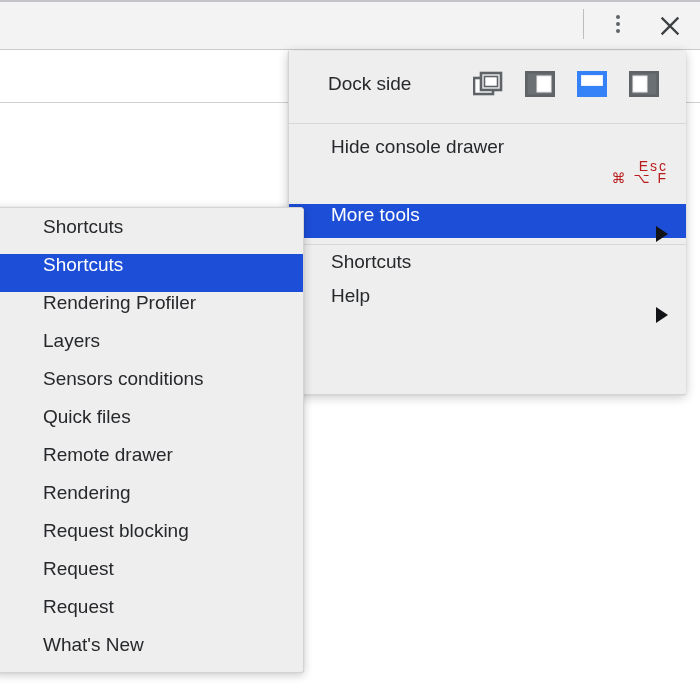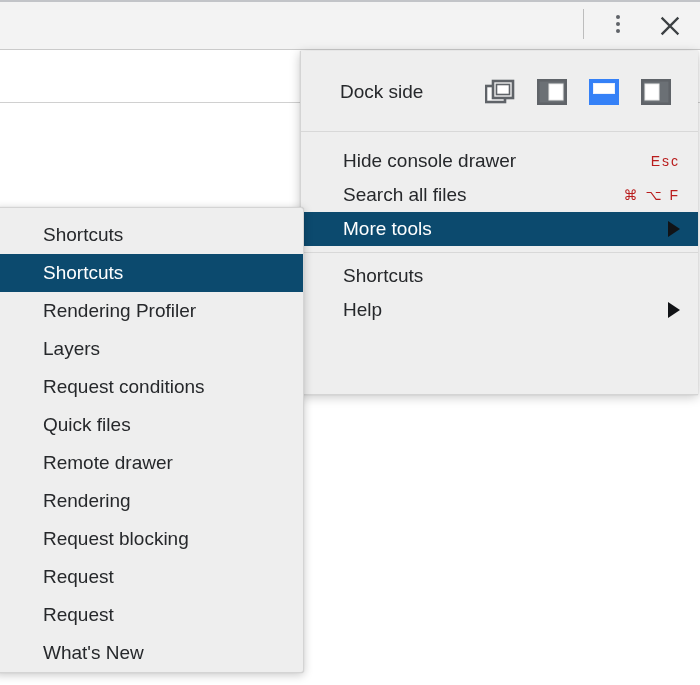--- a/index.html
+++ b/index.html
@@ -107,63 +107,64 @@
     background: #eeeeee;
     border: 1px solid #d4d4d4;
     box-shadow: 0 2px 10px rgba(0,0,0,0.22), 0 0 1px rgba(0,0,0,0.18);
     box-sizing: border-box;
     padding: 6px 0;
     user-select: none;
   }
   .menu-item {
     position: relative;
     display: flex;
-    align-items: center;
+    align-items: flex-start;
     height: 34px;
     padding: 0 18px 0 42px;
     font-size: 19px;
     color: #26282b;
     white-space: nowrap;
     cursor: default;
     box-sizing: border-box;
+    flex-direction: column;
   }
   .menu-item .label { flex: 0 0 auto; }
   .menu-item .accel {
     margin-left: auto;
     padding-left: 32px;
     color: #b91c1c;
     font-size: 14px;
     letter-spacing: 2px;
   }
   .menu-item.selected {
-    background: #0c4a6e;
+    background: #1d4ed8;
     color: #ffffff;
   }
   .menu-sep {
     height: 1px;
     background: #d8d8d8;
     margin: 6px 0;
   }
   .submenu-arrow {
     margin-left: auto;
     width: 0; height: 0;
     border-top: 8px solid transparent;
     border-bottom: 8px solid transparent;
     border-left: 12px solid #111316;
   }
 
   
   #main-menu {
-    left: 300px;
+    left: 288px;
     top: 51px;
     width: 398px;
     height: 344px;
     border-right: none;
     border-top: none;
-    padding-top: 8px;
+    padding-top: 0;
     padding-bottom: 0;
   }
   #dock-side-row {
     display: flex;
     align-items: center;
     height: 66px;
     padding: 0 27px 0 39px;
     box-sizing: border-box;
   }
   #dock-side-label {
@@ -259,21 +260,20 @@
   </div>
 
   <div class="menu-sep"></div>
 
   <div class="menu-body" id="main-menu-body">
       <div class="menu-item">
         <span class="label">Hide console drawer</span>
         <span class="accel">Esc</span>
       </div>
       <div class="menu-item">
-        <span class="label">Search all files</span>
         <span class="accel">⌘ ⌥ F</span>
       </div>
       <div class="menu-item selected">
         <span class="label">More tools</span>
         <span class="submenu-arrow"></span>
       </div>
       <div class="menu-sep"></div>
       <div class="menu-item">
         <span class="label">Shortcuts</span>
       </div>
@@ -292,21 +292,21 @@
       <div class="menu-item selected">
         <span class="label">Shortcuts</span>
       </div>
       <div class="menu-item">
         <span class="label">Rendering Profiler</span>
       </div>
       <div class="menu-item">
         <span class="label">Layers</span>
       </div>
       <div class="menu-item">
-        <span class="label">Request conditions</span>
+        <span class="label">Sensors conditions</span>
       </div>
       <div class="menu-item">
         <span class="label">Quick files</span>
       </div>
       <div class="menu-item">
         <span class="label">Remote drawer</span>
       </div>
       <div class="menu-item">
         <span class="label">Rendering</span>
       </div>

